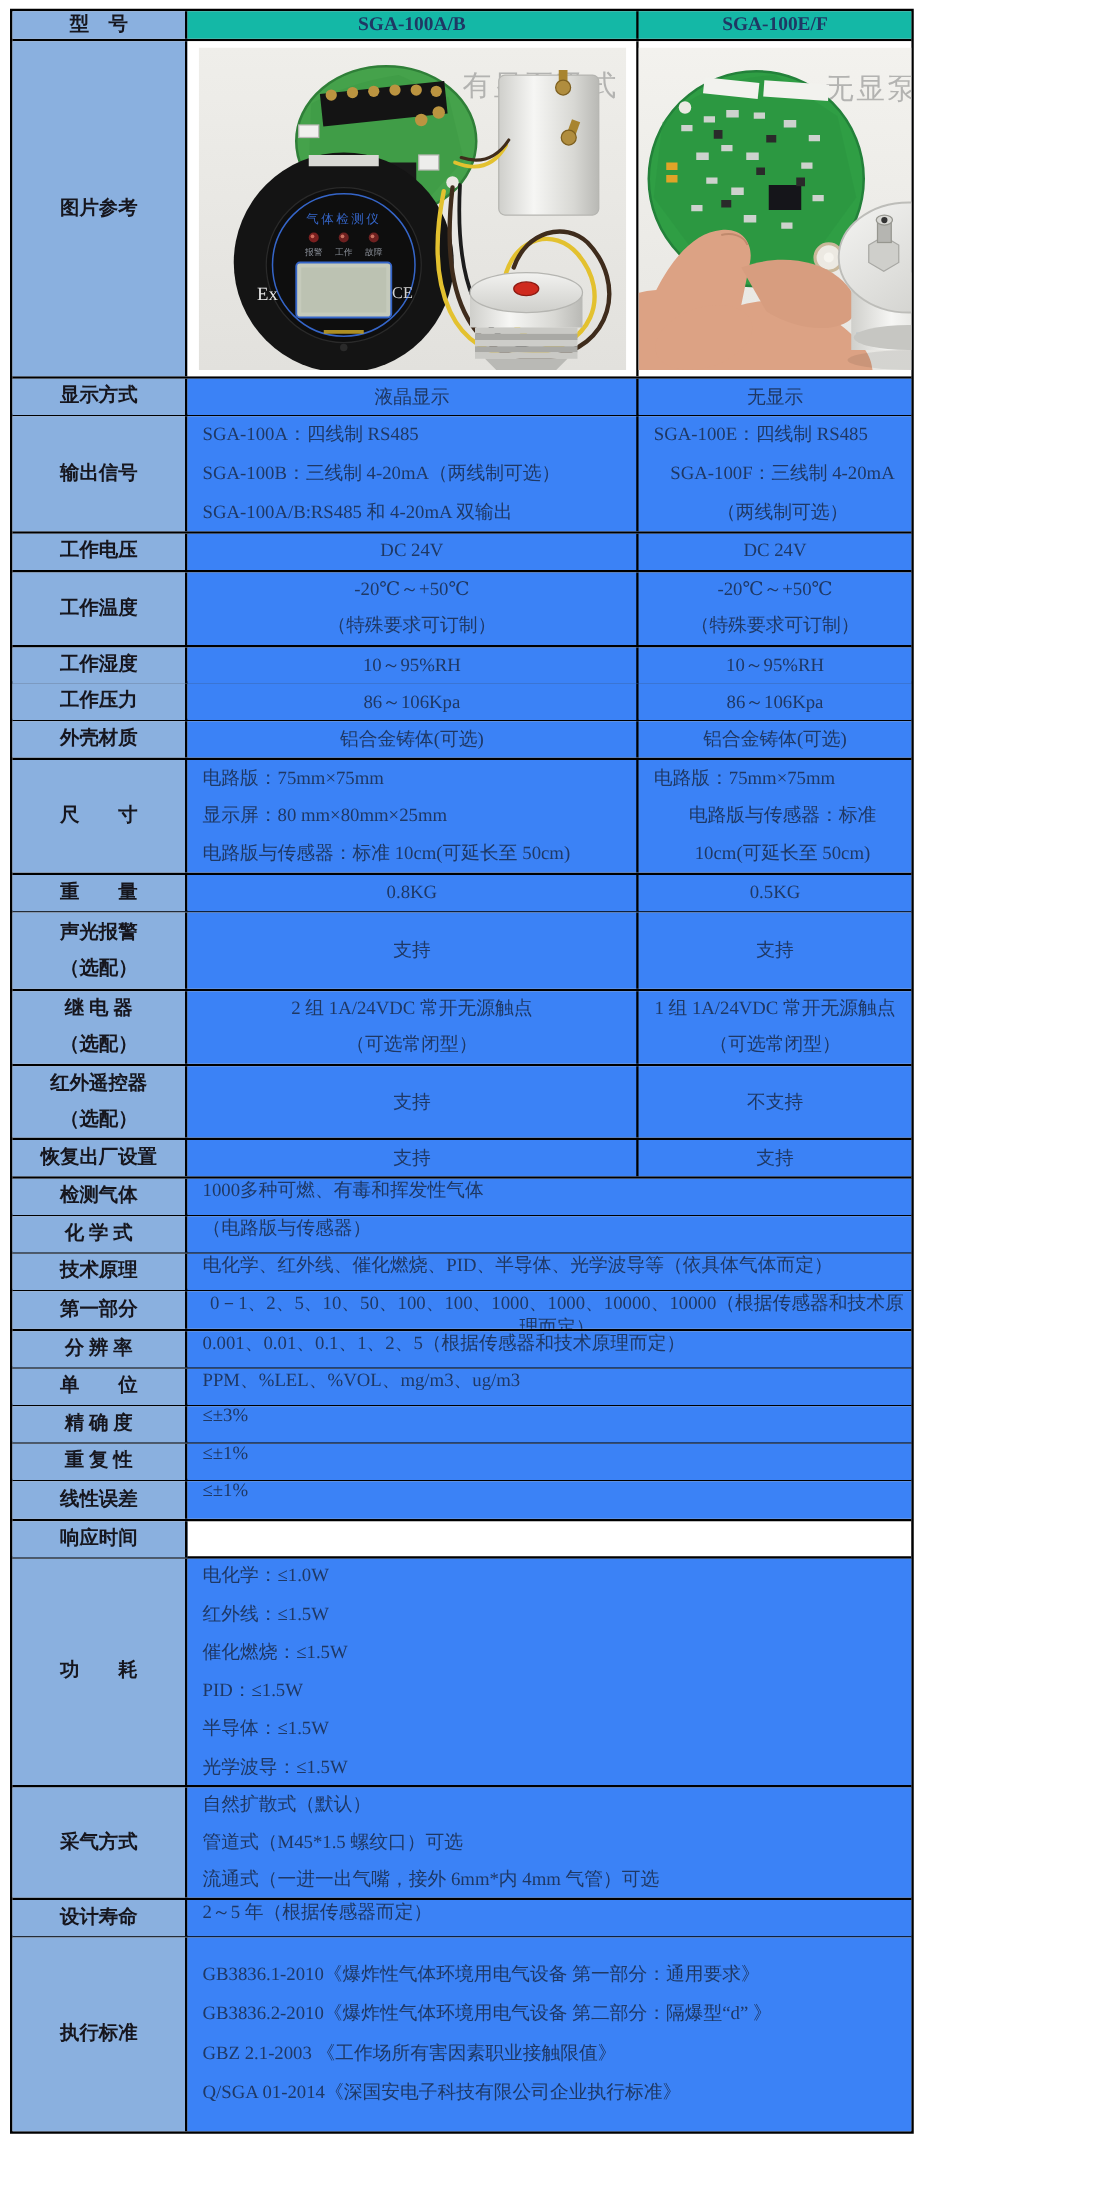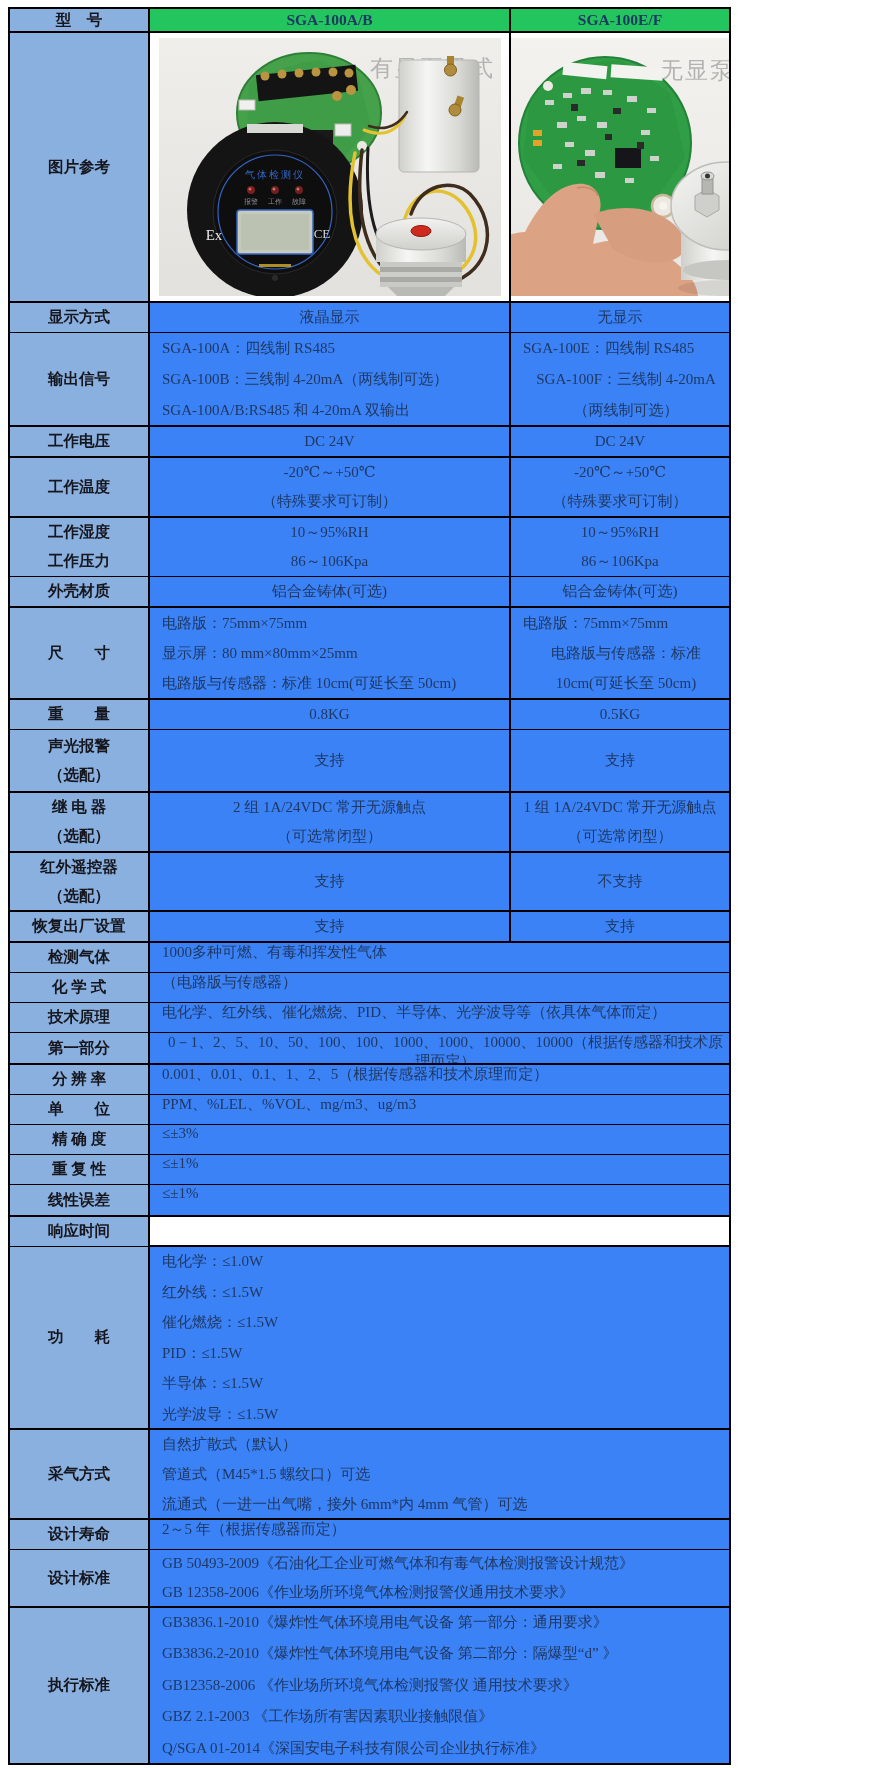--- a/index.html
+++ b/index.html
@@ -9,21 +9,21 @@
     border-bottom:2px solid #000;}
   .row.merged{grid-template-columns:140px 1fr;}
   .row.last{border-bottom:none;}
   .lbl{background:#8AB0DF;border-right:2px solid #000;display:flex;flex-direction:column;
     align-items:center;justify-content:center;font-weight:700;font-size:15.5px;
     color:#16161E;text-align:center;line-height:1.85;}
   .val{background:#3b82f6;color:#1F3864;font-size:15px;display:flex;flex-direction:column;
     align-items:center;justify-content:center;text-align:center;overflow:hidden;}
   .val.mid{border-right:2px solid #000;}
   .val.lft{align-items:flex-start;padding-left:12px;text-align:center;}
-  .headrow .val{background:#22c55e;font-weight:700;font-size:15.5px;}
+  .headrow .val{background:#14b8a6;font-weight:700;font-size:15.5px;}
   .photo-cell{background:#fff;display:flex;align-items:center;justify-content:center;}
   .ln{display:block;line-height:31px;}
   .ln29{line-height:29px;} .ln30{line-height:30px;} .ln305{line-height:30.5px;}
   .ln31{line-height:31.4px;}
   svg{display:block;}
 </style>
 </head>
 <body>
 
 <div class="tbl">
@@ -413,32 +413,24 @@
       <span class="ln ln30">管道式（M45*1.5 螺纹口）可选</span>
       <span class="ln ln30">流通式（一进一出气嘴，接外 6mm*内 4mm 气管）可选</span>
     </div>
   </div>
 
   <div class="row merged" style="height:30px">
     <div class="lbl">设计寿命</div>
     <div class="val lft" style="flex-direction:row;justify-content:flex-start">2～5 年（根据传感器而定）</div>
   </div>
 
-  <div class="row merged" style="height:58px">
-    <div class="lbl">设计标准</div>
-    <div class="val lft">
-      <span class="ln ln29">GB 50493-2009《石油化工企业可燃气体和有毒气体检测报警设计规范》</span>
-      <span class="ln ln29">GB 12358-2006《作业场所环境气体检测报警仪通用技术要求》</span>
-    </div>
-  </div>
 
   <div class="row merged last" style="height:155px">
     <div class="lbl">执行标准</div>
     <div class="val lft">
       <span class="ln ln31">GB3836.1-2010《爆炸性气体环境用电气设备 第一部分：通用要求》</span>
       <span class="ln ln31">GB3836.2-2010《爆炸性气体环境用电气设备 第二部分：隔爆型“d” 》</span>
-      <span class="ln ln31">GB12358-2006 《作业场所环境气体检测报警仪 通用技术要求》</span>
       <span class="ln ln31">GBZ 2.1-2003 《工作场所有害因素职业接触限值》</span>
       <span class="ln ln31">Q/SGA 01-2014《深国安电子科技有限公司企业执行标准》</span>
     </div>
   </div>
 
 </div>
 
 </body></html>

